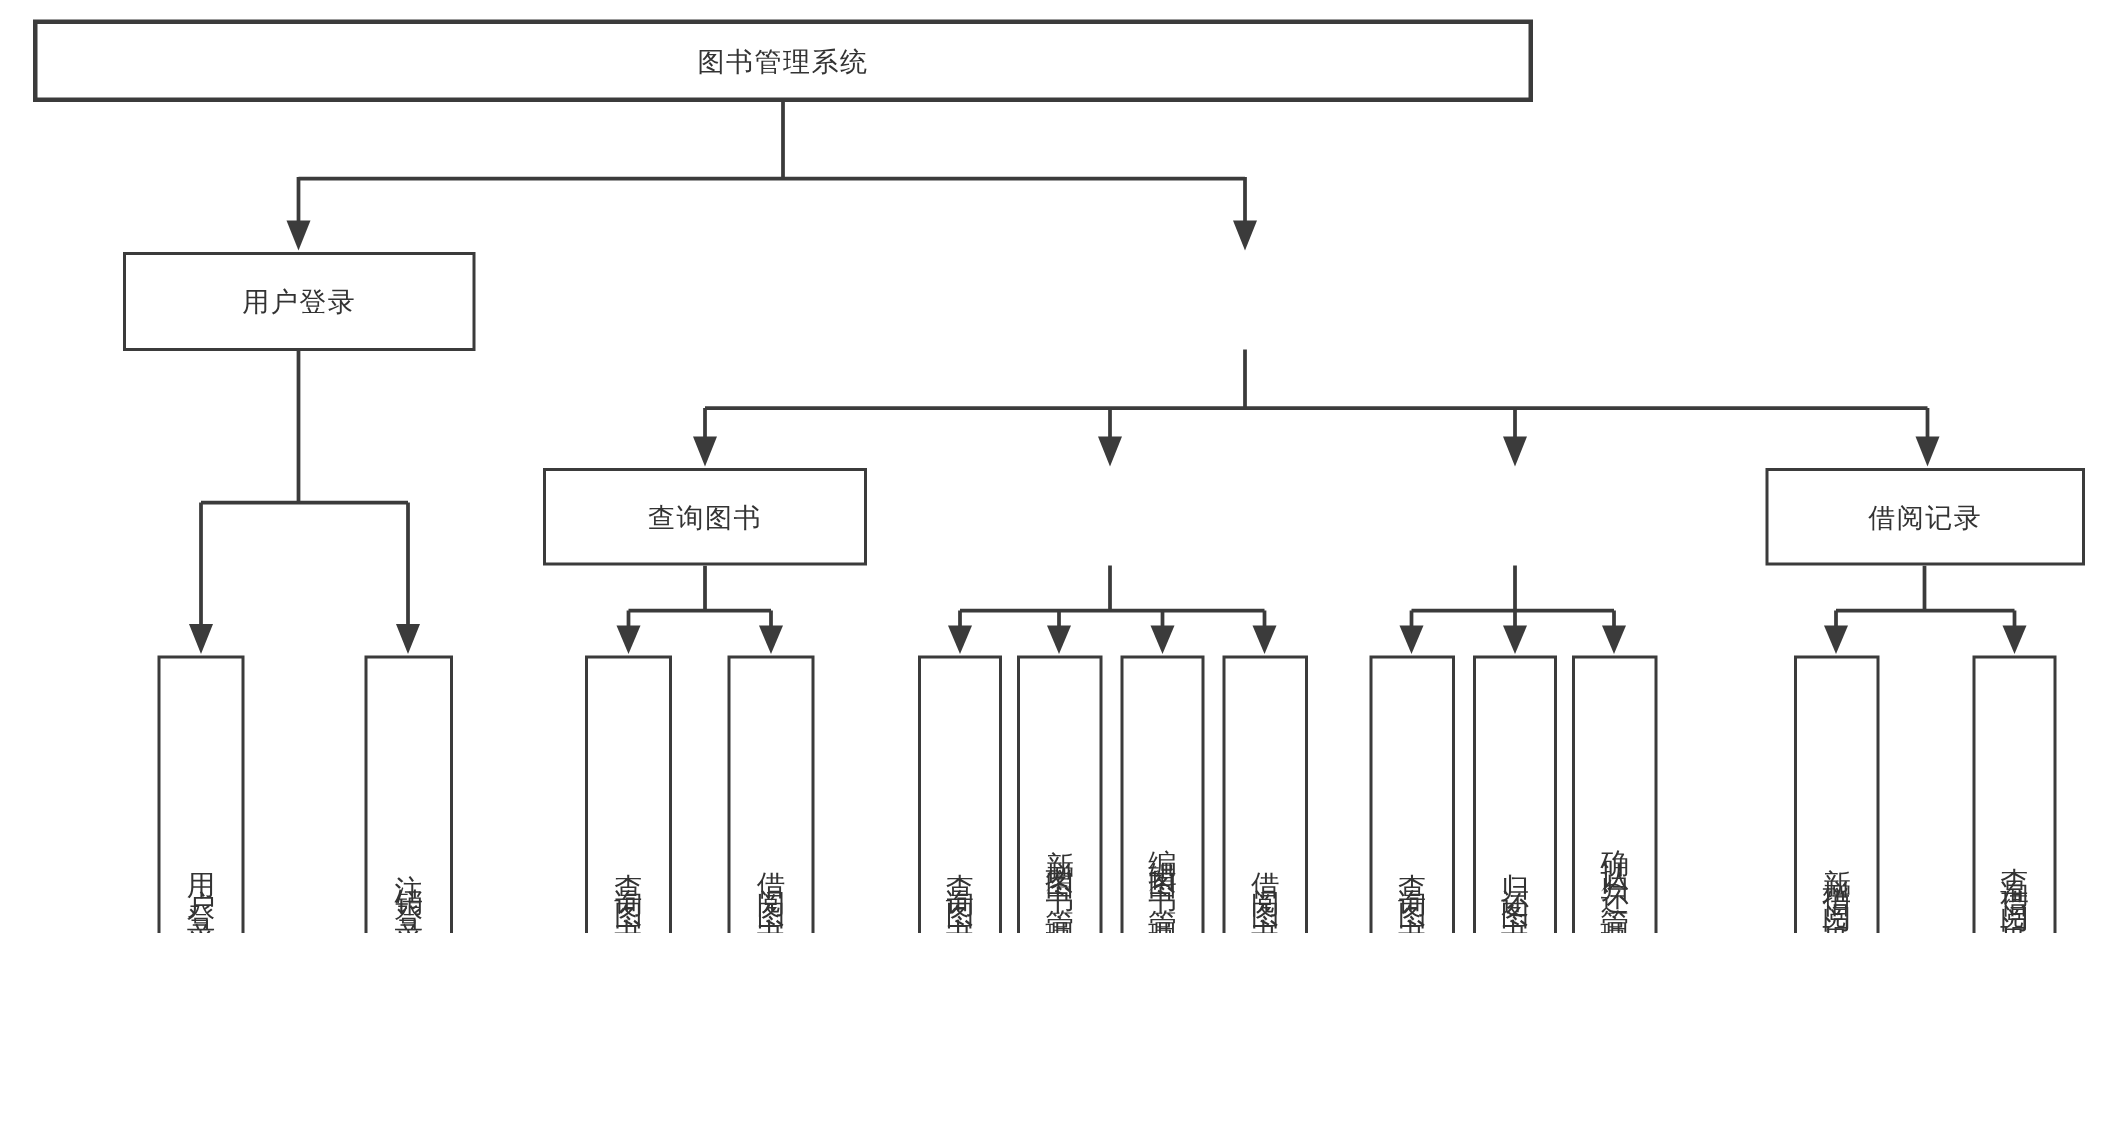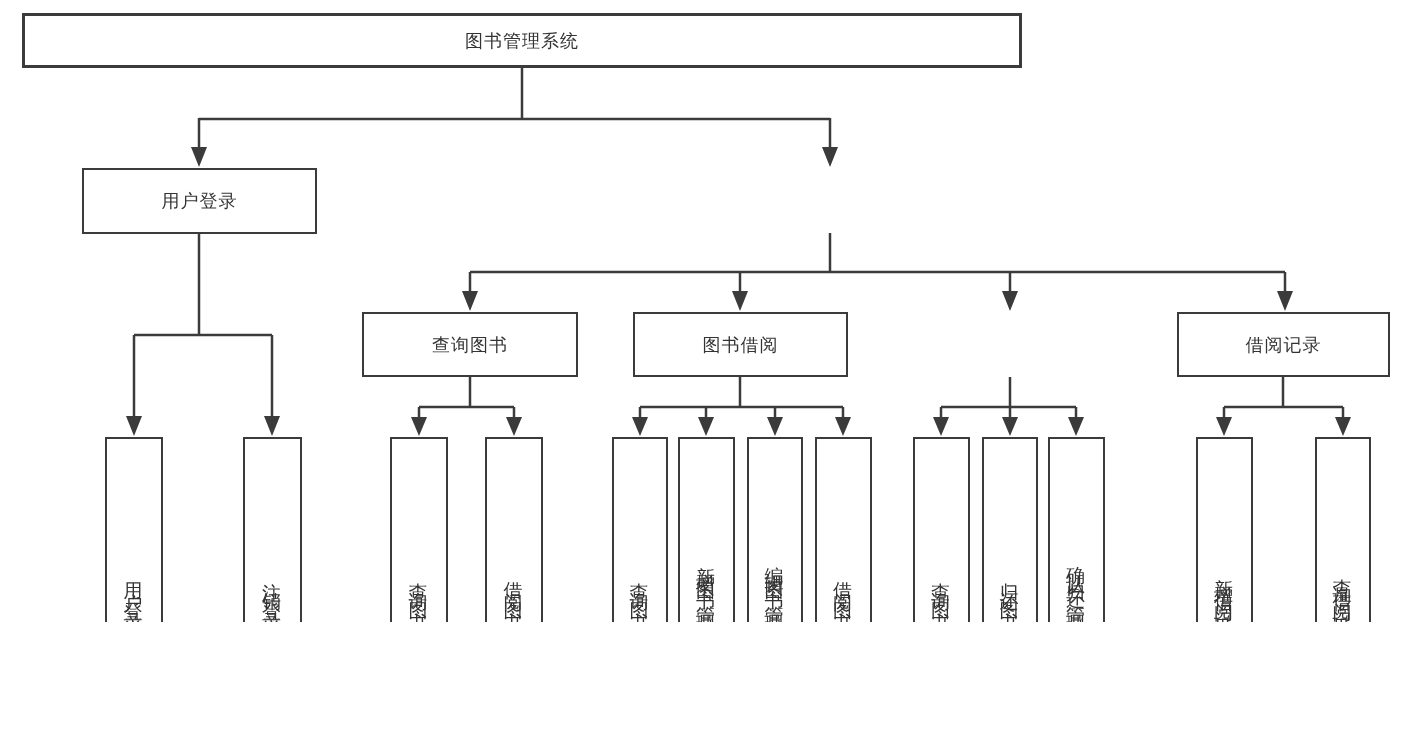--- a/index.html
+++ b/index.html
@@ -120,23 +120,20 @@
     <span>图书管理系统</span>
   </div>
 
   <div class="node lvl2-left">
     <span>用户登录</span>
   </div>
 
   <div class="node grp1">
     <span>查询图书</span>
   </div>
-  <div class="node grp2">
-    <span>图书借阅</span>
-  </div>
   <div class="node grp4">
     <span>借阅记录</span>
   </div>
 
   <div class="leaf l1">
     <span class="vtext">用户登录</span>
   </div>
   <div class="leaf l2">
     <span class="vtext">注销登录</span>
   </div>

